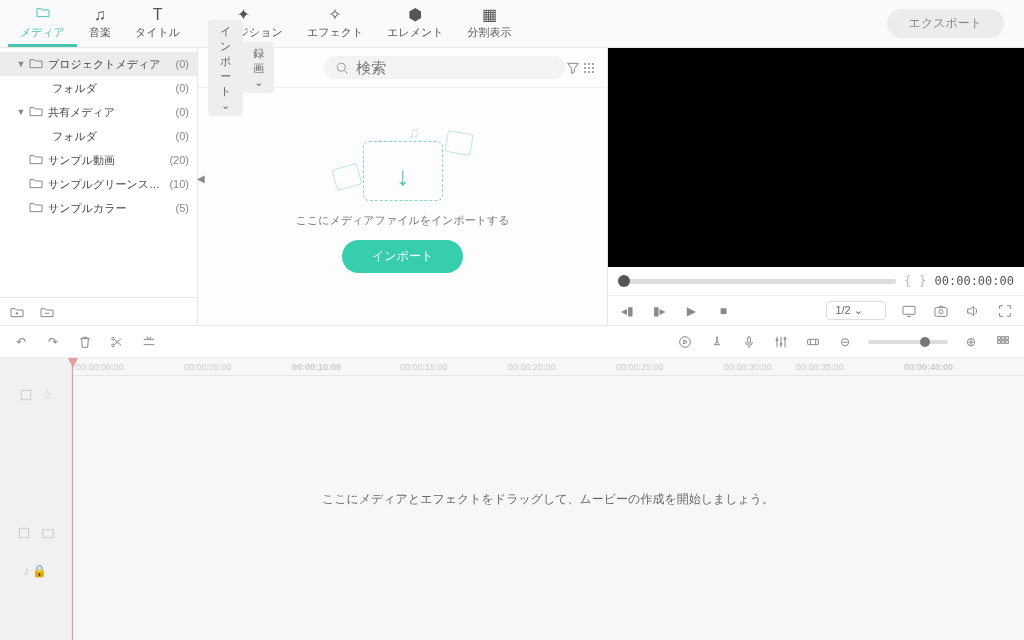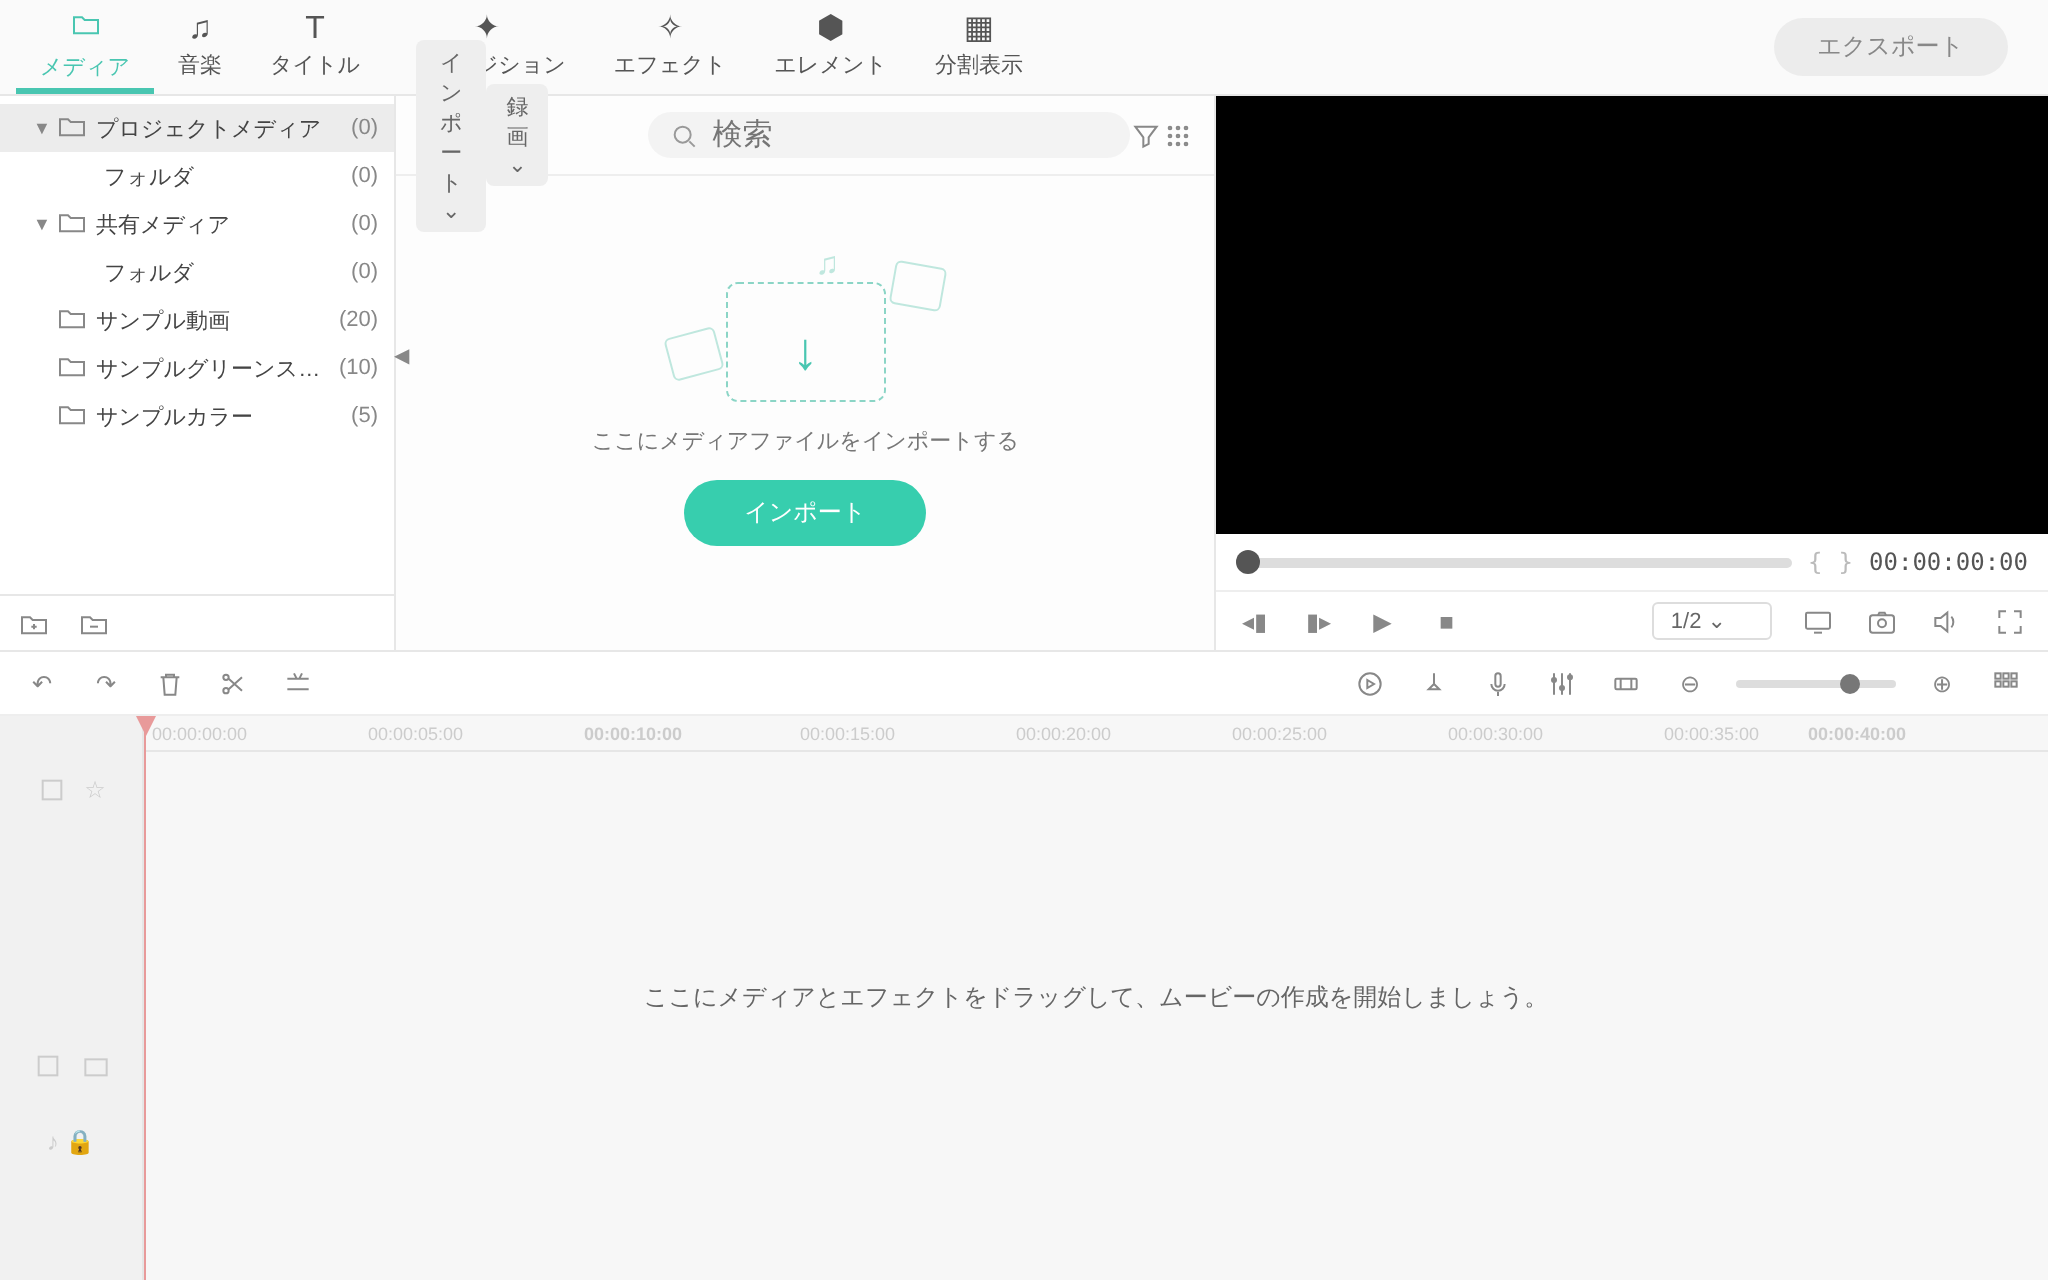--- a/index.html
+++ b/index.html
@@ -347,21 +347,21 @@
       </div>
       <div class="tracks">
         <div class="ruler" id="ruler">
             <span style="left: 4px;">00:00:00:00</span>
             <span style="left: 112px;">00:00:05:00</span>
             <span style="left: 220px; font-weight: bold;">00:00:10:00</span>
             <span style="left: 328px;">00:00:15:00</span>
             <span style="left: 436px;">00:00:20:00</span>
             <span style="left: 544px;">00:00:25:00</span>
             <span style="left: 652px;">00:00:30:00</span>
-            <span style="left: 760px;">00:00:35:00</span>
+            <span style="left: 724px;">00:00:35:00</span>
             <span style="left: 832px; font-weight: bold;">00:00:40:00</span>
           </div>
         <div class="playhead"></div>
         <div class="thint">ここにメディアとエフェクトをドラッグして、ムービーの作成を開始しましょう。</div>
       </div>
     </div>
   </div>
 </div>
 
 </body></html>

